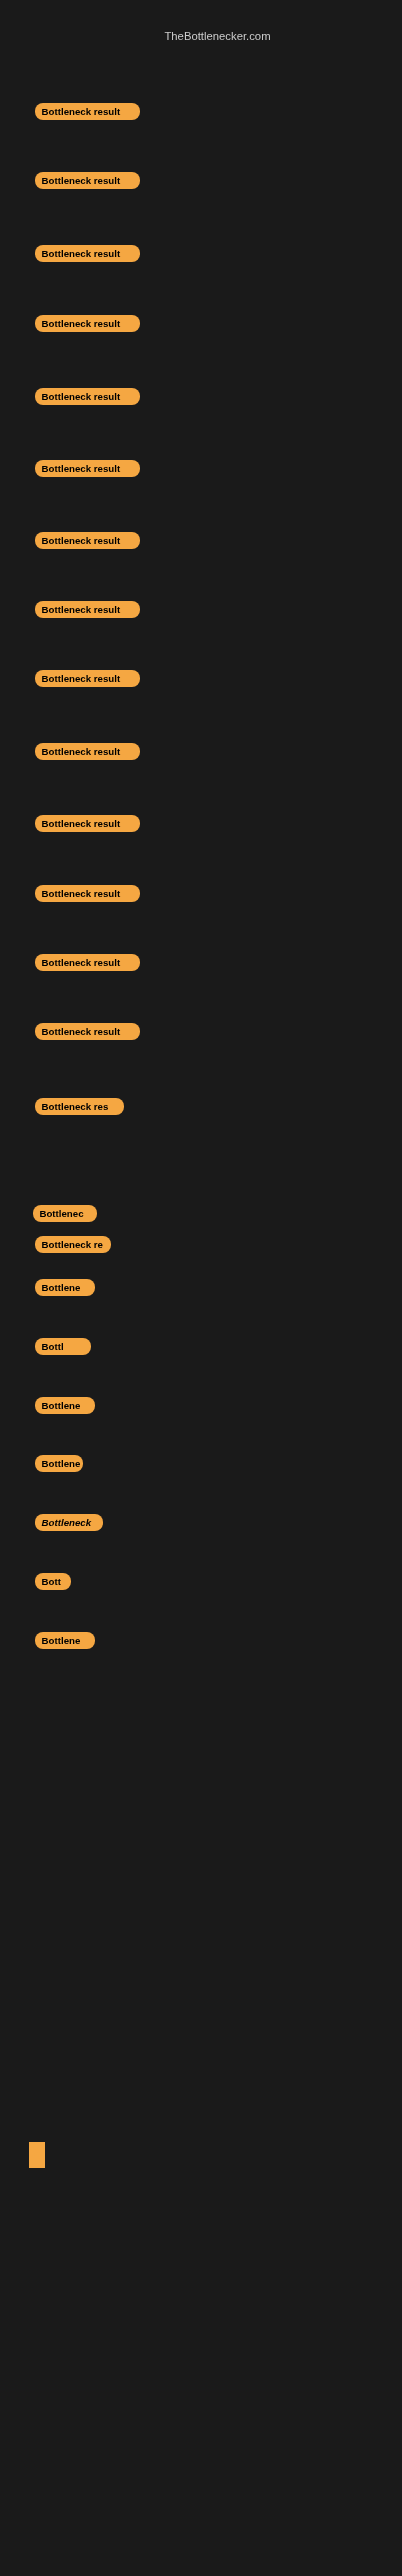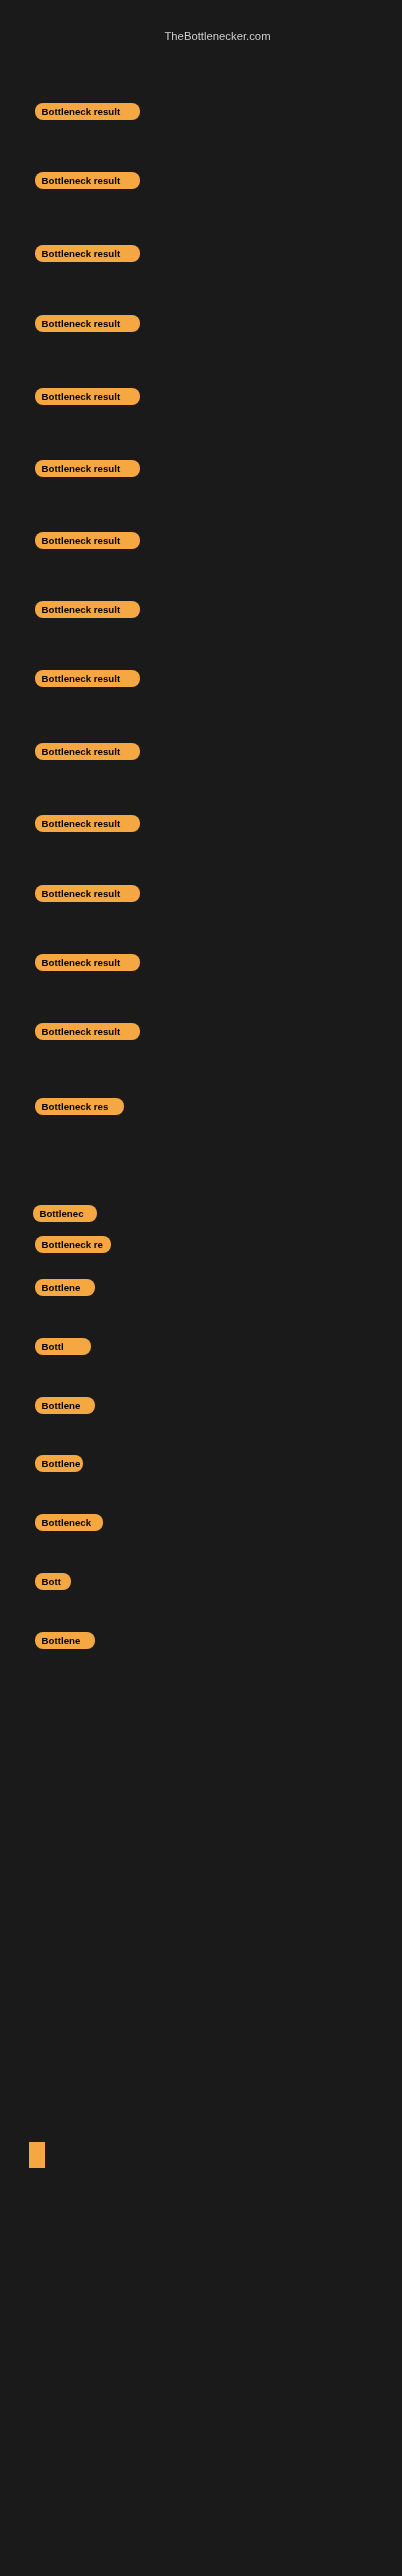--- a/index.html
+++ b/index.html
@@ -121,21 +121,21 @@
     </div>
 
     <div style="position: absolute; top: 1340px; left: 3.2px;">
       <span class="bottleneck-badge" style="width: 60px;">Bottlene</span>
     </div>
 
     <div style="position: absolute; top: 1398px; left: 3.2px;">
       <span class="bottleneck-badge" style="width: 48px;">Bottlene</span>
     </div>
 
-    <div style="position: absolute; top: 1457px; left: 3.2px;">
+    <div style="position: absolute; top: 1457px; left: 3.2px; font-style: italic;">
       <span class="bottleneck-badge" style="width: 68px;">Bottleneck</span>
     </div>
 
     <div style="position: absolute; top: 1516px; left: 3.2px;">
       <span class="bottleneck-badge" style="width: 36px;">Bott</span>
     </div>
 
     <div style="position: absolute; top: 1575px; left: 3.2px;">
       <span class="bottleneck-badge" style="width: 60px;">Bottlene</span>
     </div>

